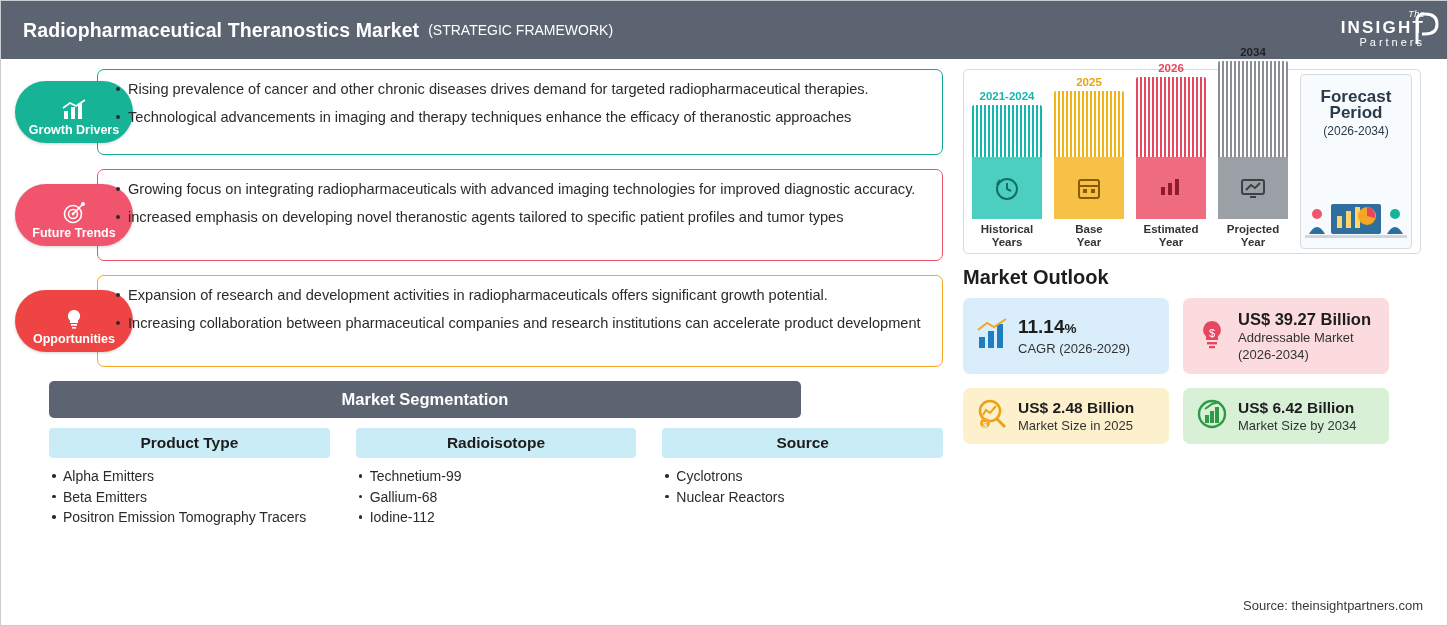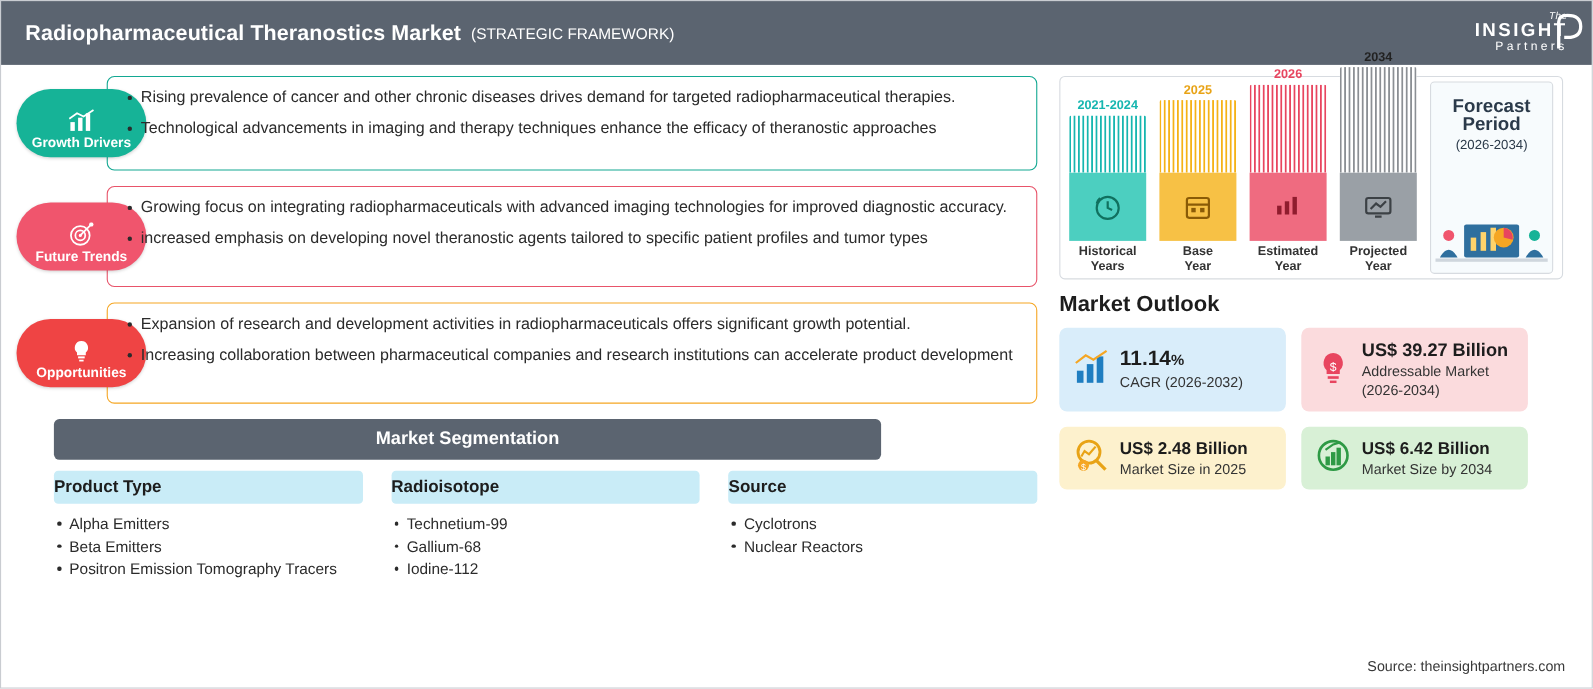--- a/index.html
+++ b/index.html
@@ -127,20 +127,21 @@
     margin:4px 0 10px 34px;
     width:752px;
   }
   .seg-cols { display:flex; margin-left:34px; gap:26px; }
   .seg-col { width:281px; }
   .seg-head {
     background:#c9ecf7;
     color:#1d1d1d;
     font-size:15.5px;
     font-weight:bold;
+    text-align:center;
     border-radius:4px;
     padding:6px 0;
     margin-bottom:8px;
   }
   .seg-list { margin:0; padding:0; list-style:none; }
   .seg-list li {
     position:relative;
     padding-left:14px;
     font-size:14px;
     line-height:20.5px;
@@ -433,21 +434,21 @@
           <span>
             <svg width="34" height="34" viewBox="0 0 34 34">
               <rect x="4" y="20" width="6" height="11" fill="#1f7ec1"></rect>
               <rect x="13" y="14" width="6" height="17" fill="#1f7ec1"></rect>
               <rect x="22" y="7" width="6" height="24" fill="#1f7ec1"></rect>
               <path d="M3 13 L12 6 L19 10 L31 2" stroke="#f5a623" stroke-width="2" fill="none"></path>
             </svg>
           </span>
           <span class="ctxt">
             <span class="big"><span>11.14</span><span class="unit">%</span></span>
-            <span class="small" style="display:block">CAGR (2026-2032)</span>
+            <span class="small" style="display:block">CAGR (2026-2029)</span>
           </span>
         </div>
 
         <div class="card pink">
           <span>
             <svg width="34" height="34" viewBox="0 0 34 34">
               <path d="M17 4 a9 9 0 0 1 6 15.5 V23 h-12 v-3.5 A9 9 0 0 1 17 4z" fill="#e8455f"></path>
               <rect x="12" y="25" width="10" height="2.4" fill="#e8455f"></rect>
               <rect x="14" y="29" width="6" height="2.2" fill="#e8455f"></rect>
               <text x="17" y="20" font-size="11" fill="#ffffff" text-anchor="middle" font-family="Liberation Sans">$</text>

